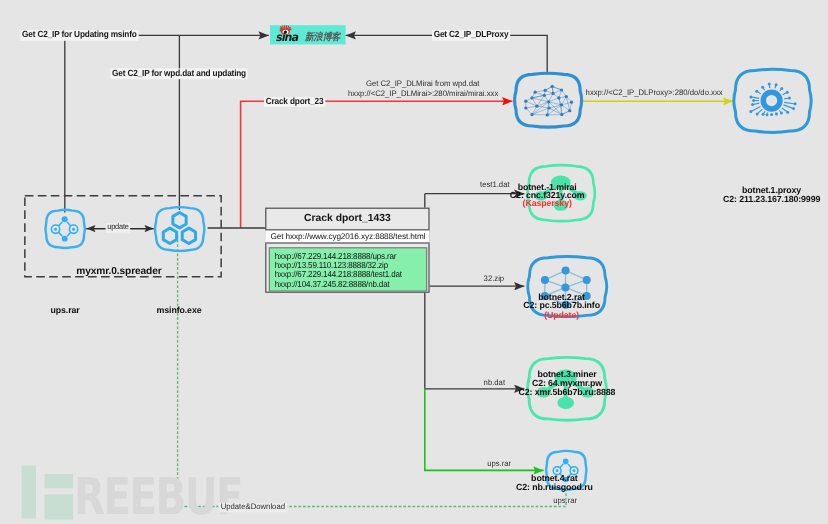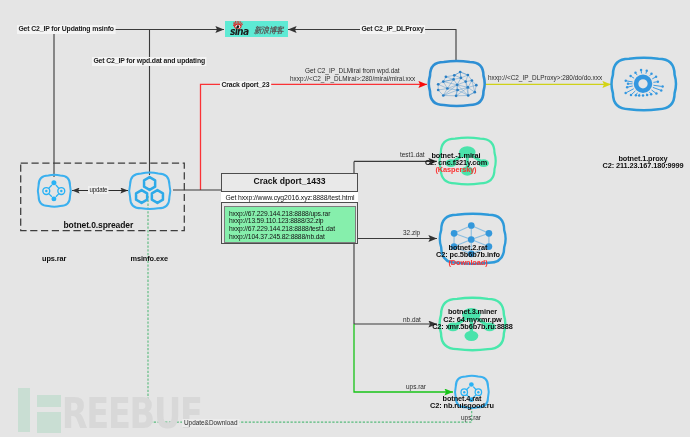--- a/index.html
+++ b/index.html
@@ -288,21 +288,21 @@
   <div id="overlay">
 
     <div class="wm" id="watermark">
       <span class="wm-text">FREEBUF</span>
       <span class="wm-mask"></span>
       <span class="wm-bar1"></span>
       <span class="wm-bar2"></span>
       <span class="wm-bar3"></span>
     </div>
 
-    <div class="grp-label" id="group-label">botnet.0.spreader</div>
+    <div class="grp-label" id="group-label">myxmr.0.spreader</div>
 
     <div id="sina-logo">
       <span id="sina-eye">
         <svg viewBox="0 0 24 20" width="12" height="10">
           <g>
             <path d="M2.0,2.5 L3.6,6.0 M5.0,0.9 L5.6,5.0 M8.4,0.3 L8.2,4.6 M11.8,0.6 L11.2,4.8
                      M15.0,1.6 L13.7,5.4 M17.6,3.6 L15.6,6.6 M19.3,6.4 L16.6,8.2 M0.6,5.6 L3.2,7.6
                      M0.2,9.0 L3.0,9.6" stroke="#d92a2a" stroke-width="1.9" fill="none" stroke-linecap="round"></path>
             <ellipse cx="9.6" cy="10.6" rx="7.4" ry="5.6" fill="#d92a2a"></ellipse>
             <ellipse cx="9.8" cy="11.2" rx="5.0" ry="3.7" fill="#ffffff"></ellipse>
@@ -351,21 +351,21 @@
       <div>C2: cnc.f321y.com</div>
       <div class="tag">(Kaspersky)</div>
     </div>
     <div class="cap" style="left:573px;top:110.5px;width:140px;">
       <div>botnet.1.proxy</div>
       <div>C2: 211.23.167.180:9999</div>
     </div>
     <div class="cap" style="left:408px;top:200px;width:120px;">
       <div>botnet.2.rat</div>
       <div>C2: pc.5b6b7b.info</div>
-      <div class="tag">(Download)</div>
+      <div class="tag">(Update)</div>
     </div>
     <div class="cap" style="left:412.5px;top:264.3px;width:120px;">
       <div>botnet.3.miner</div>
       <div>C2: 64.myxmr.pw</div>
       <div>C2: xmr.5b6b7b.ru:8888</div>
     </div>
     <div class="cap" style="left:402px;top:351px;width:120px;">
       <div>botnet.4.rat</div>
       <div>C2: nb.ruisgood.ru</div>
     </div>

